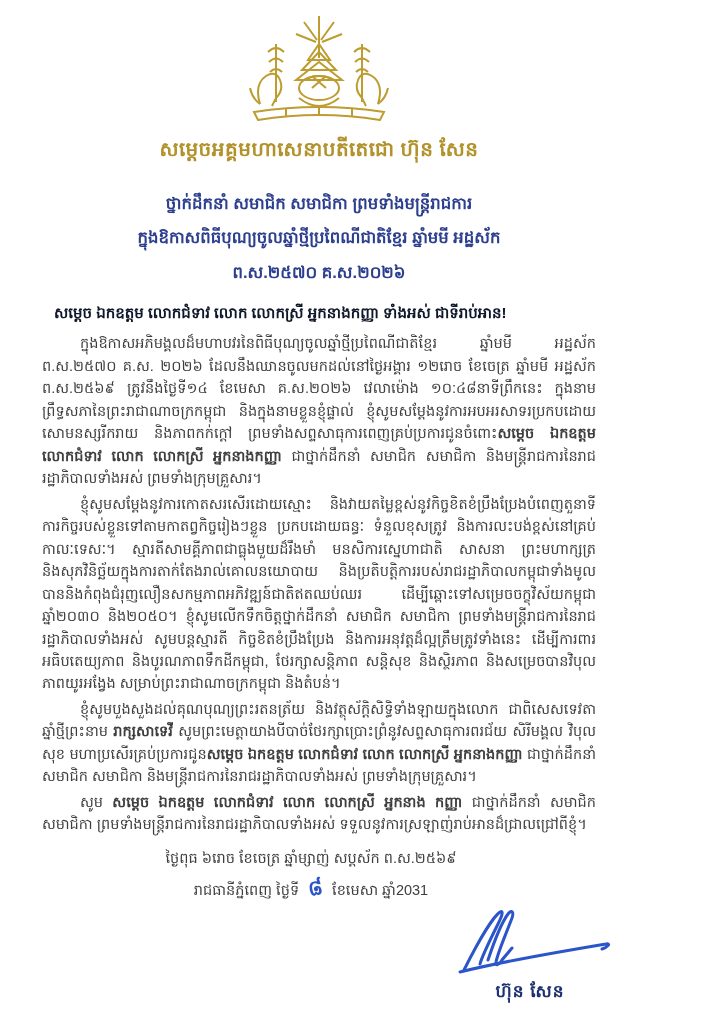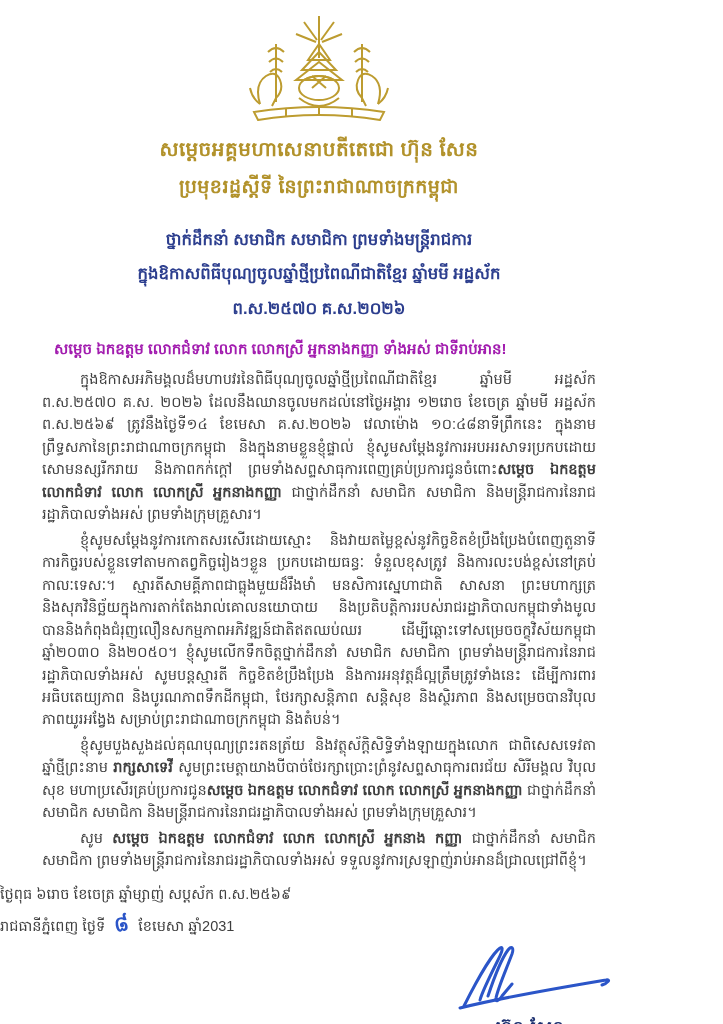--- a/index.html
+++ b/index.html
@@ -8,24 +8,24 @@
     font-family:"Liberation Sans",sans-serif;overflow:hidden;
   }
   .emblem-wrap{display:flex;justify-content:center;padding-top:14px;height:118px;}
   .gold-header{ text-align:center; color:#b2922b; font-weight:bold; margin-top:4px; }
   .gold-line1{font-size:20px; letter-spacing:.5px;}
   .gold-line2{font-size:19px; margin-top:8px; letter-spacing:.5px;}
   .title-block{ text-align:center; color:#2c3e8e; font-weight:bold; margin-top:24px; line-height:1.6;}
   .title-main{font-size:19px; margin-bottom:4px;}
   .title-line{font-size:16.5px;margin-top:8px;}
   .body-block{ padding:0 42px; color:#3e3e3e; font-size:14.5px; line-height:1.55; text-align:justify;}
-  .salutation{ font-weight:bold; color:#a21caf; font-size:15px; margin:16px 0 8px 12px; text-align:left;}
+  .salutation{ font-weight:bold; color:#0f172a; font-size:15px; margin:16px 0 8px 12px; text-align:left;}
   p.para{ margin:0 0 3px 0; text-indent:38px;}
   p.para .b{font-weight:bold;}
-  .dateline{ text-align:left; padding-right:16px; color:#3e3e3e; font-size:14.5px; margin-top:10px; line-height:1.7;}
+  .dateline{ text-align:center; padding-right:16px; color:#3e3e3e; font-size:14.5px; margin-top:10px; line-height:1.7;}
   .hand-day{
     color:#2b55c8; font-size:21px; font-weight:bold; display:inline-block;
     transform:rotate(-10deg); margin:0 5px; font-family:"DejaVu Serif",serif;
   }
   .sign-block{ width:260px; margin-left:400px; margin-top:2px; text-align:center;}
   .sig-svg{display:block;margin:0 auto;}
   .sig-name{ font-weight:bold; color:#1d3070; font-size:17px; margin-top:2px; letter-spacing:1px;}
   .gold{stroke:#bd9c30;fill:none;stroke-width:2;}
 </style>
 </head>
@@ -80,21 +80,20 @@
         <path d="M30 98 Q95 88 160 98 L156 106 Q95 96 34 106 Z"></path>
         <line x1="62" y1="94" x2="62" y2="103"></line>
         <line x1="95" y1="92" x2="95" y2="101"></line>
         <line x1="128" y1="94" x2="128" y2="103"></line>
       </g>
     </svg>
   </div>
 
   <div class="gold-header">
     <div class="gold-line1">សម្តេចអគ្គមហាសេនាបតីតេជោ ហ៊ុន សែន</div>
-    <div class="gold-line2">ប្រមុខរដ្ឋស្តីទី នៃព្រះរាជាណាចក្រកម្ពុជា</div>
   </div>
 
   <div class="title-block">
     <div class="title-line">ថ្នាក់ដឹកនាំ សមាជិក សមាជិកា ព្រមទាំងមន្ត្រីរាជការ</div>
     <div class="title-line">ក្នុងឱកាសពិធីបុណ្យចូលឆ្នាំថ្មីប្រពៃណីជាតិខ្មែរ ឆ្នាំមមី អដ្ឋស័ក</div>
     <div class="title-line">ព.ស.២៥៧០ គ.ស.២០២៦</div>
   </div>
 
   <div class="body-block">
     <div class="salutation">សម្តេច ឯកឧត្តម លោកជំទាវ លោក លោកស្រី អ្នកនាងកញ្ញា ទាំងអស់ ជាទីរាប់អាន!</div>

